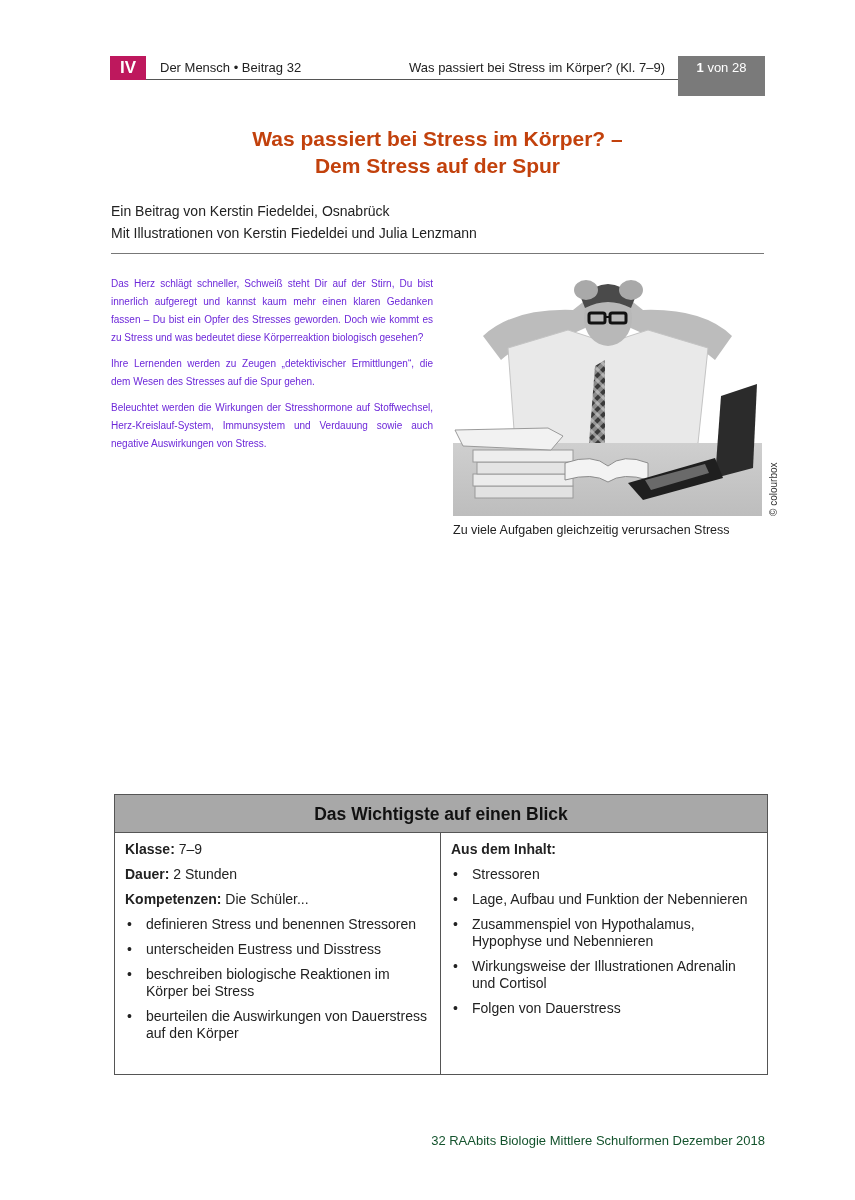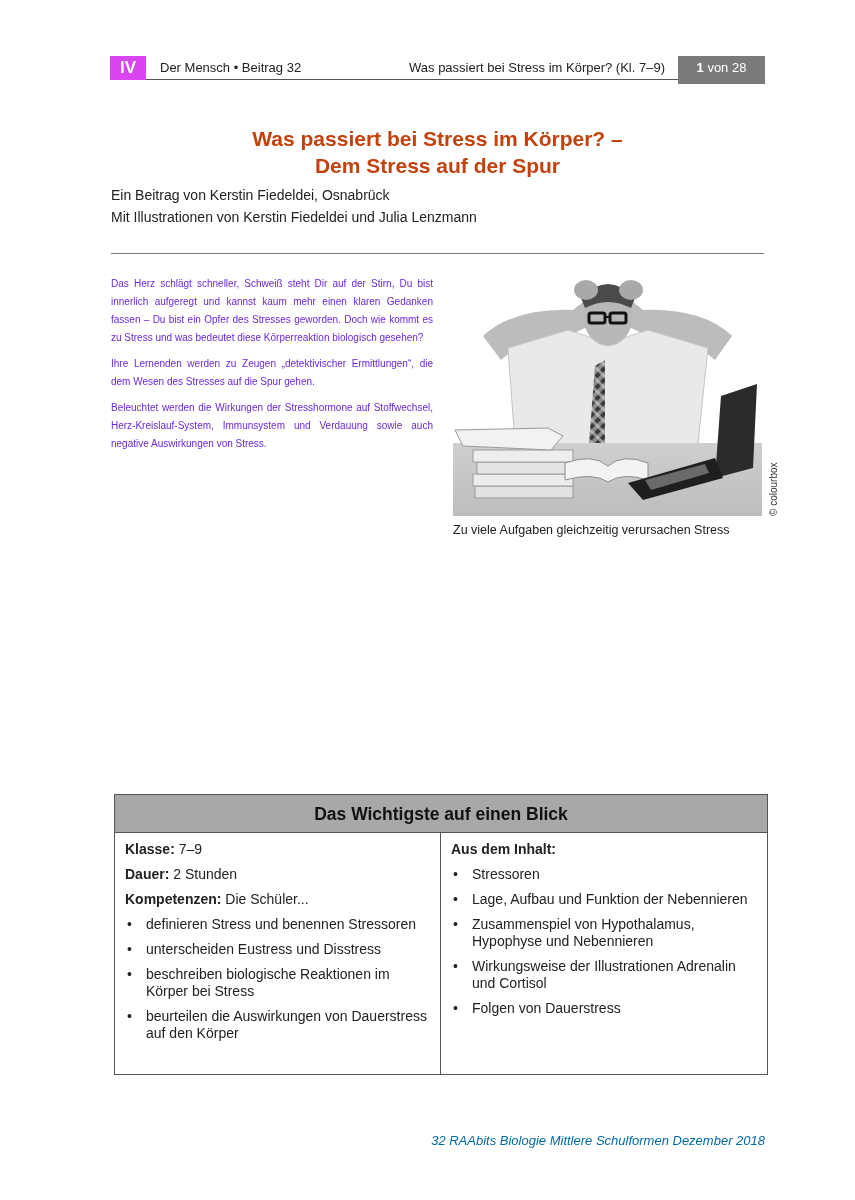--- a/index.html
+++ b/index.html
@@ -1,29 +1,29 @@
 <!DOCTYPE html>
 <html><head>
   <meta charset="utf-8">
   <style>
     * { box-sizing: border-box; margin: 0; padding: 0; }
     html, body { width: 855px; height: 1200px; background: #ffffff; }
     body { position: relative; font-family: "Liberation Sans", sans-serif; color: #1a1a1a; overflow: hidden; }
 
     
     .hdr { position: absolute; left: 110px; top: 56px; width: 655px; height: 24px; border-bottom: 1.5px solid #555; }
-    .hdr-sec { position: absolute; left: 0; top: 0; width: 36px; height: 24px; background: #d946ef; color: #fff; font-weight: bold; font-size: 17px; line-height: 24px; text-align: center; }
+    .hdr-sec { position: absolute; left: 0; top: 0; width: 36px; height: 24px; background: #be185d; color: #fff; font-weight: bold; font-size: 17px; line-height: 24px; text-align: center; }
     .hdr-left { position: absolute; left: 50px; top: 0; font-size: 13px; line-height: 24px; color: #222; }
     .hdr-right { position: absolute; right: 100px; top: 0; font-size: 13px; line-height: 24px; color: #222; }
-    .hdr-page { position: absolute; right: 0; top: 0; width: 87px; height: 28px; background: #7a7a7a; color: #fff; font-size: 13px; line-height: 24px; text-align: center; }
+    .hdr-page { position: absolute; right: 0; top: 0; width: 87px; height: 40px; background: #7a7a7a; color: #fff; font-size: 13px; line-height: 24px; text-align: center; }
     .hdr-page b { font-weight: bold; }
 
     
     .title { position: absolute; left: 110px; top: 125px; width: 655px; text-align: center; font-weight: bold; font-size: 21px; line-height: 27px; color: #c2410c; }
-    .byline { position: absolute; left: 111px; top: 184px; font-size: 14px; line-height: 22px; color: #222; }
+    .byline { position: absolute; left: 111px; top: 200px; font-size: 14px; line-height: 22px; color: #222; }
     .rule { position: absolute; left: 111px; top: 253px; width: 653px; height: 0; border-top: 1.5px solid #777; }
 
     
     .intro { position: absolute; left: 111px; top: 275px; width: 322px; font-size: 10px; line-height: 18px; text-align: justify; color: #6d28d9; }
     .intro p { margin-bottom: 8px; hyphens: manual; }
 
     
     .photo { position: absolute; left: 453px; top: 268px; width: 309px; height: 248px; overflow: hidden; background: #fff; }
     .caption { position: absolute; left: 453px; top: 522px; font-size: 12.5px; line-height: 16px; color: #222; text-align: center; }
     .credit { position: absolute; left: 768px; top: 516px; transform: rotate(-90deg); transform-origin: left top; font-size: 10px; color: #333; white-space: nowrap; }
@@ -33,21 +33,21 @@
     .box-head { height: 38px; background: #a8a8a8; border-bottom: 1.5px solid #555; text-align: center; font-weight: bold; font-size: 17.5px; line-height: 38px; color: #111; }
     .col { position: absolute; top: 38px; bottom: 0; padding: 8px 12px 0 10px; font-size: 14px; line-height: 17px; color: #222; }
     .col-left { left: 0; width: 326px; border-right: 1.5px solid #555; }
     .col-right { left: 326px; right: 0; }
     .row { margin-bottom: 8px; }
     .row b { font-weight: bold; }
     .list { list-style: none; }
     .list li { position: relative; padding-left: 21px; margin-bottom: 8px; }
     .list li::before { content: "\2022"; position: absolute; left: 2px; top: 0; }
 
-    .footer { position: absolute; right: 90px; top: 1133px; font-style: italic; font-size: 13px; color: #0369a1; }
+    .footer { position: absolute; right: 90px; top: 1133px; font-size: 13px; color: #14532d; }
   </style>
 </head>
 <body>
 
 <div class="hdr">
   <div class="hdr-sec">IV</div>
   <div class="hdr-left">Der Mensch • Beitrag 32</div>
   <div class="hdr-right">Was passiert bei Stress im Körper? (Kl. 7–9)</div>
   <div class="hdr-page"><b>1</b><span> von 28</span></div>
 </div>

